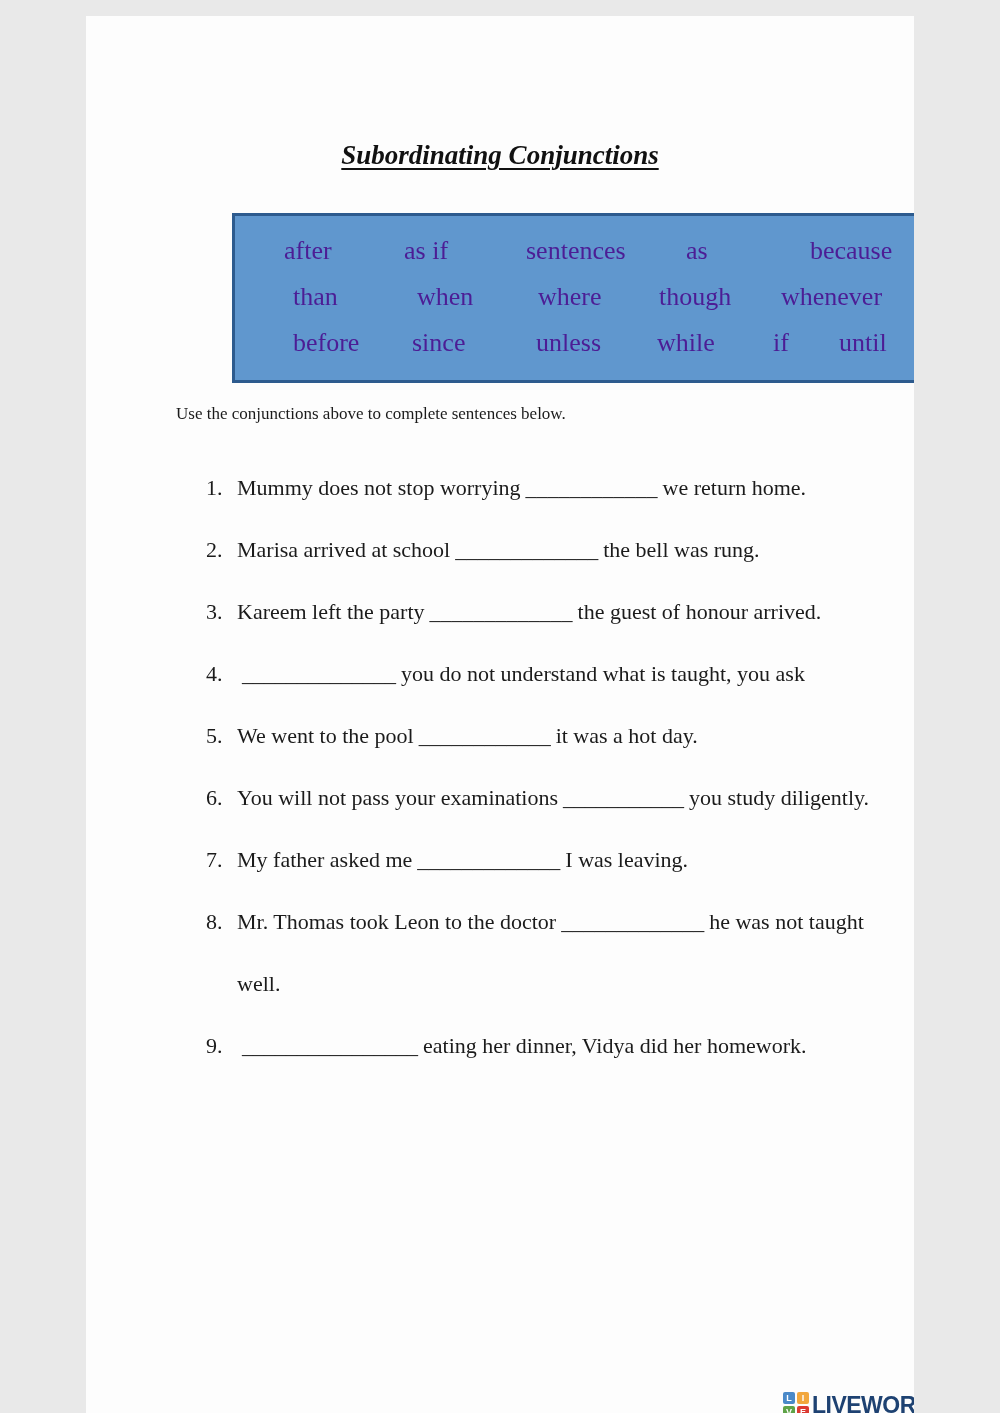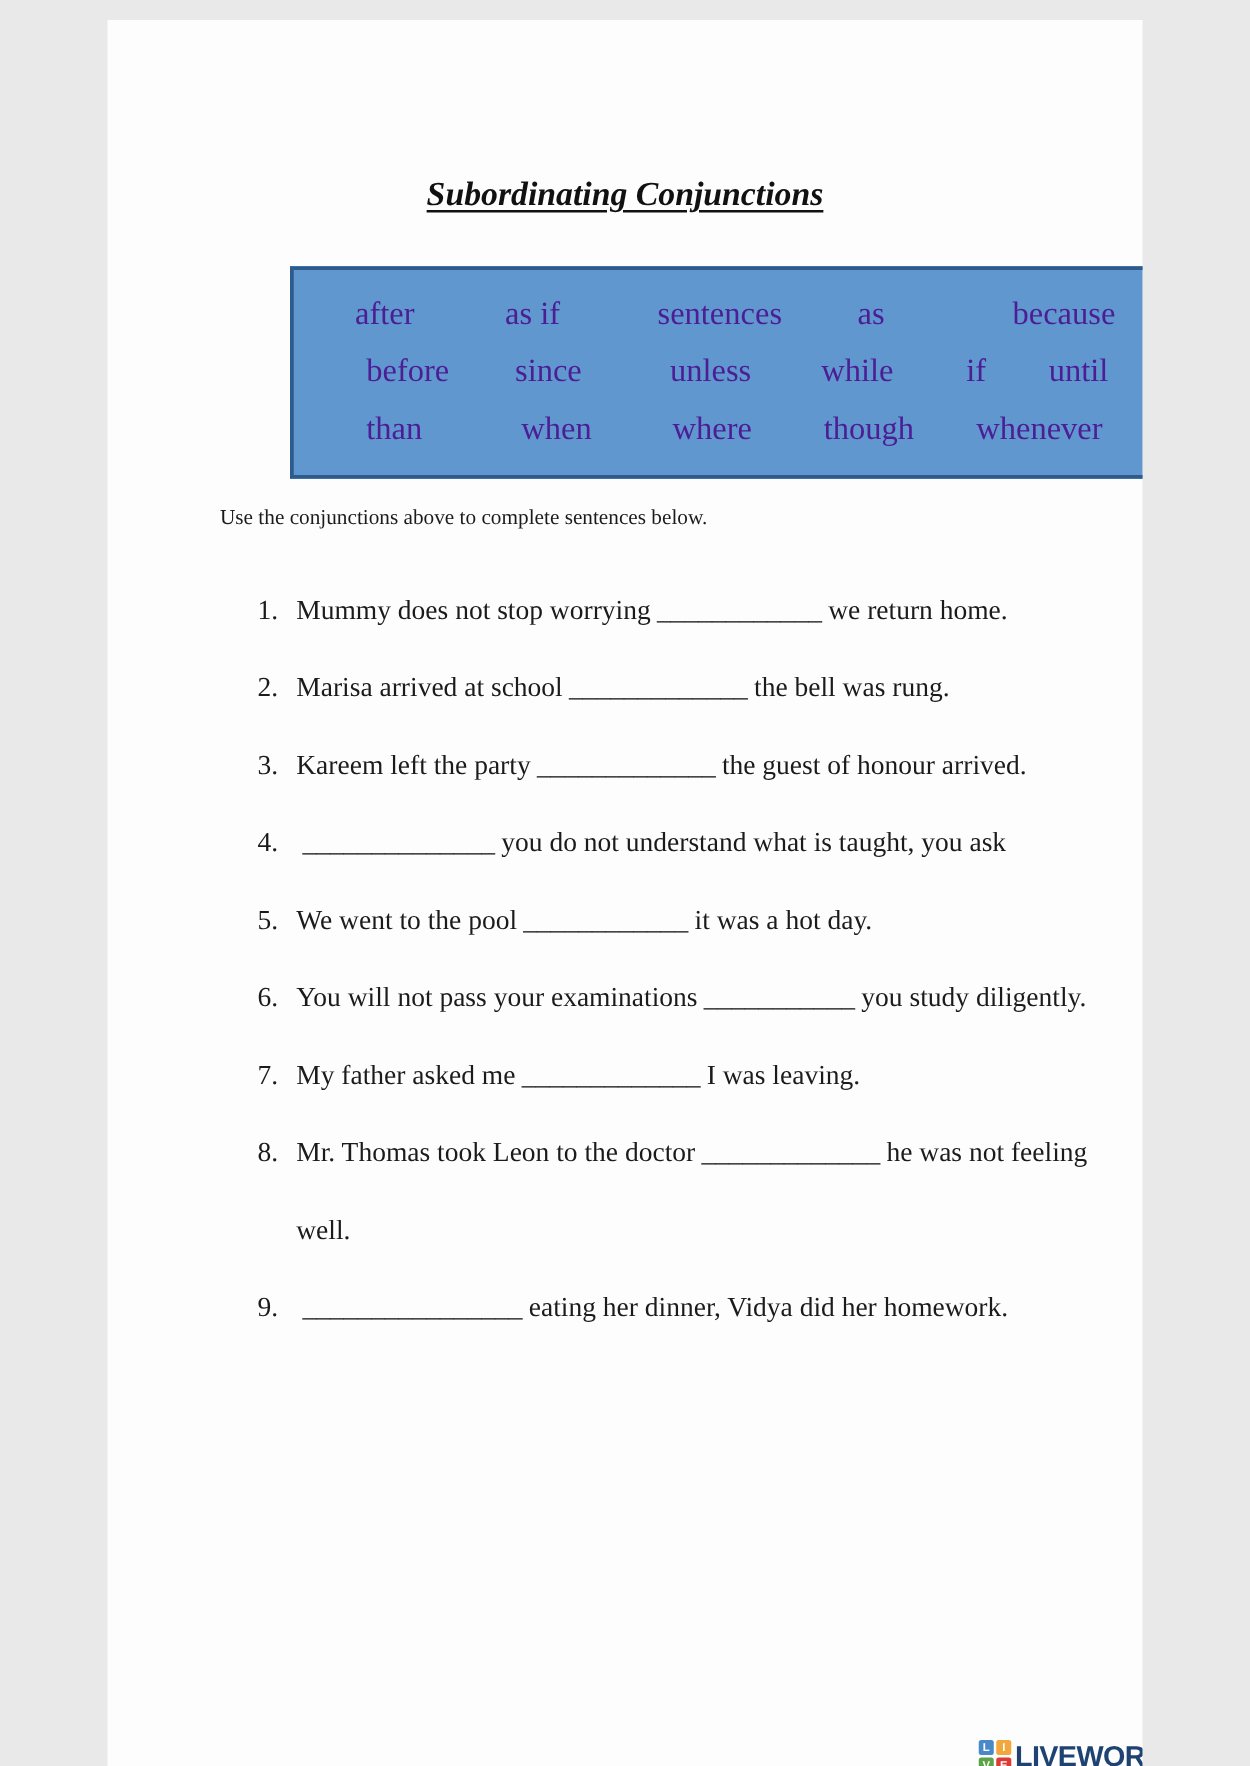--- a/index.html
+++ b/index.html
@@ -115,33 +115,33 @@
 
   <div class="wordbank">
     <div class="bank-row">
       <span style="left:49px">after</span>
       <span style="left:169px">as if</span>
       <span style="left:291px">sentences</span>
       <span style="left:451px">as</span>
       <span style="left:575px">because</span>
     </div>
     <div class="bank-row">
+      <span style="left:58px">than</span>
+      <span style="left:182px">when</span>
+      <span style="left:303px">where</span>
+      <span style="left:424px">though</span>
+      <span style="left:546px">whenever</span>
+    </div>
+    <div class="bank-row">
       <span style="left:58px">before</span>
       <span style="left:177px">since</span>
       <span style="left:301px">unless</span>
       <span style="left:422px">while</span>
       <span style="left:538px">if</span>
       <span style="left:604px">until</span>
-    </div>
-    <div class="bank-row">
-      <span style="left:58px">than</span>
-      <span style="left:182px">when</span>
-      <span style="left:303px">where</span>
-      <span style="left:424px">though</span>
-      <span style="left:546px">whenever</span>
     </div>
   </div>
 
   <div class="instruction">Use the conjunctions above to complete sentences below.</div>
 
   <div class="questions">
 
     <div class="q">
       <span class="q-num">1.</span><span>Mummy does not stop worrying</span><span class="blank">____________</span><span>we return home.</span>
     </div>
@@ -164,21 +164,21 @@
 
     <div class="q">
       <span class="q-num">6.</span><span>You will not pass your examinations</span><span class="blank">___________</span><span>you study diligently.</span>
     </div>
 
     <div class="q">
       <span class="q-num">7.</span><span>My father asked me</span><span class="blank">_____________</span><span>I was leaving.</span>
     </div>
 
     <div class="q">
-      <span class="q-num">8.</span><span>Mr. Thomas took Leon to the doctor</span><span class="blank">_____________</span><span>he was not feeling</span><span class="q-cont">well.</span>
+      <span class="q-num">8.</span><span>Mr. Thomas took Leon to the doctor</span><span class="blank">_____________</span><span>he was not taught</span><span class="q-cont">well.</span>
     </div>
 
     <div class="q">
       <span class="q-num">9.</span><span class="blank">________________</span><span>eating her dinner, Vidya did her homework.</span>
     </div>
 
 
   </div>
 
   <a class="footer" href="#">

